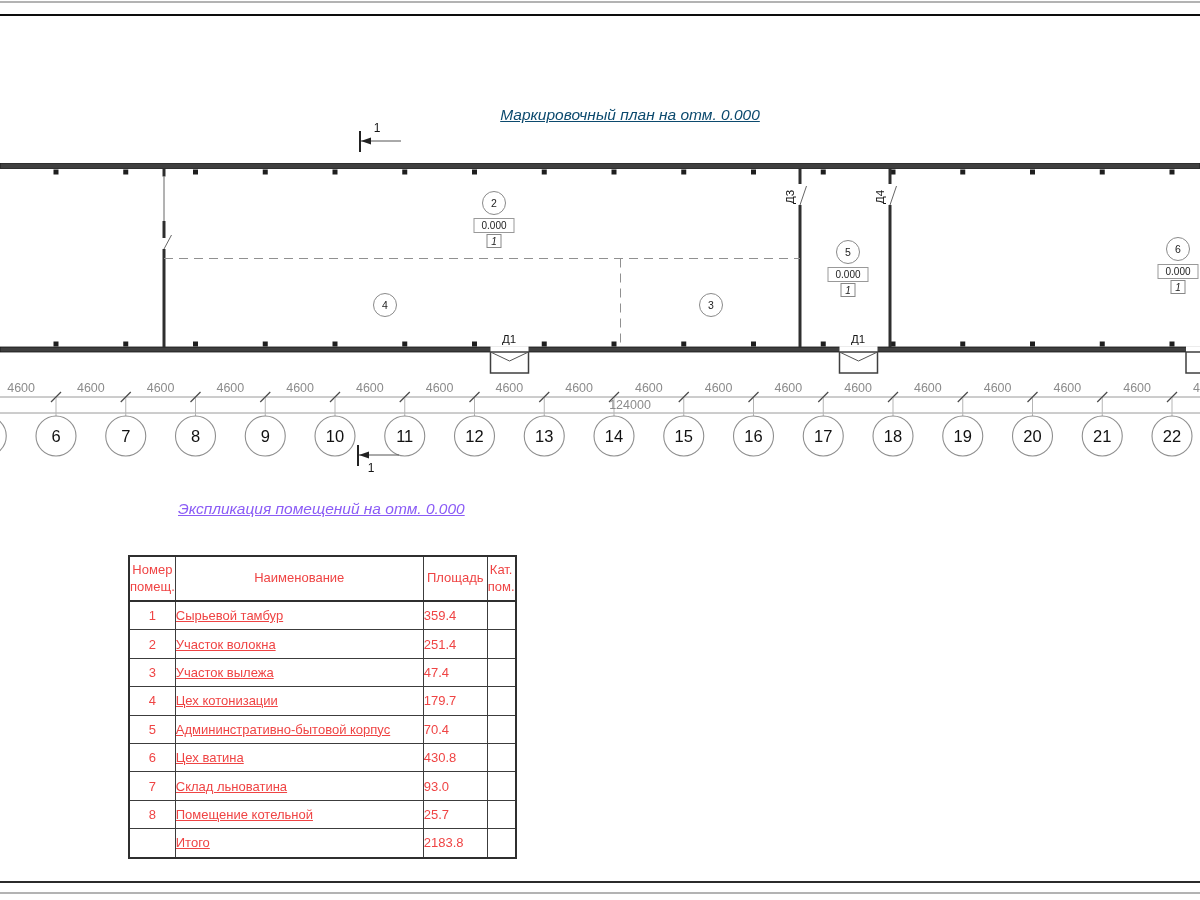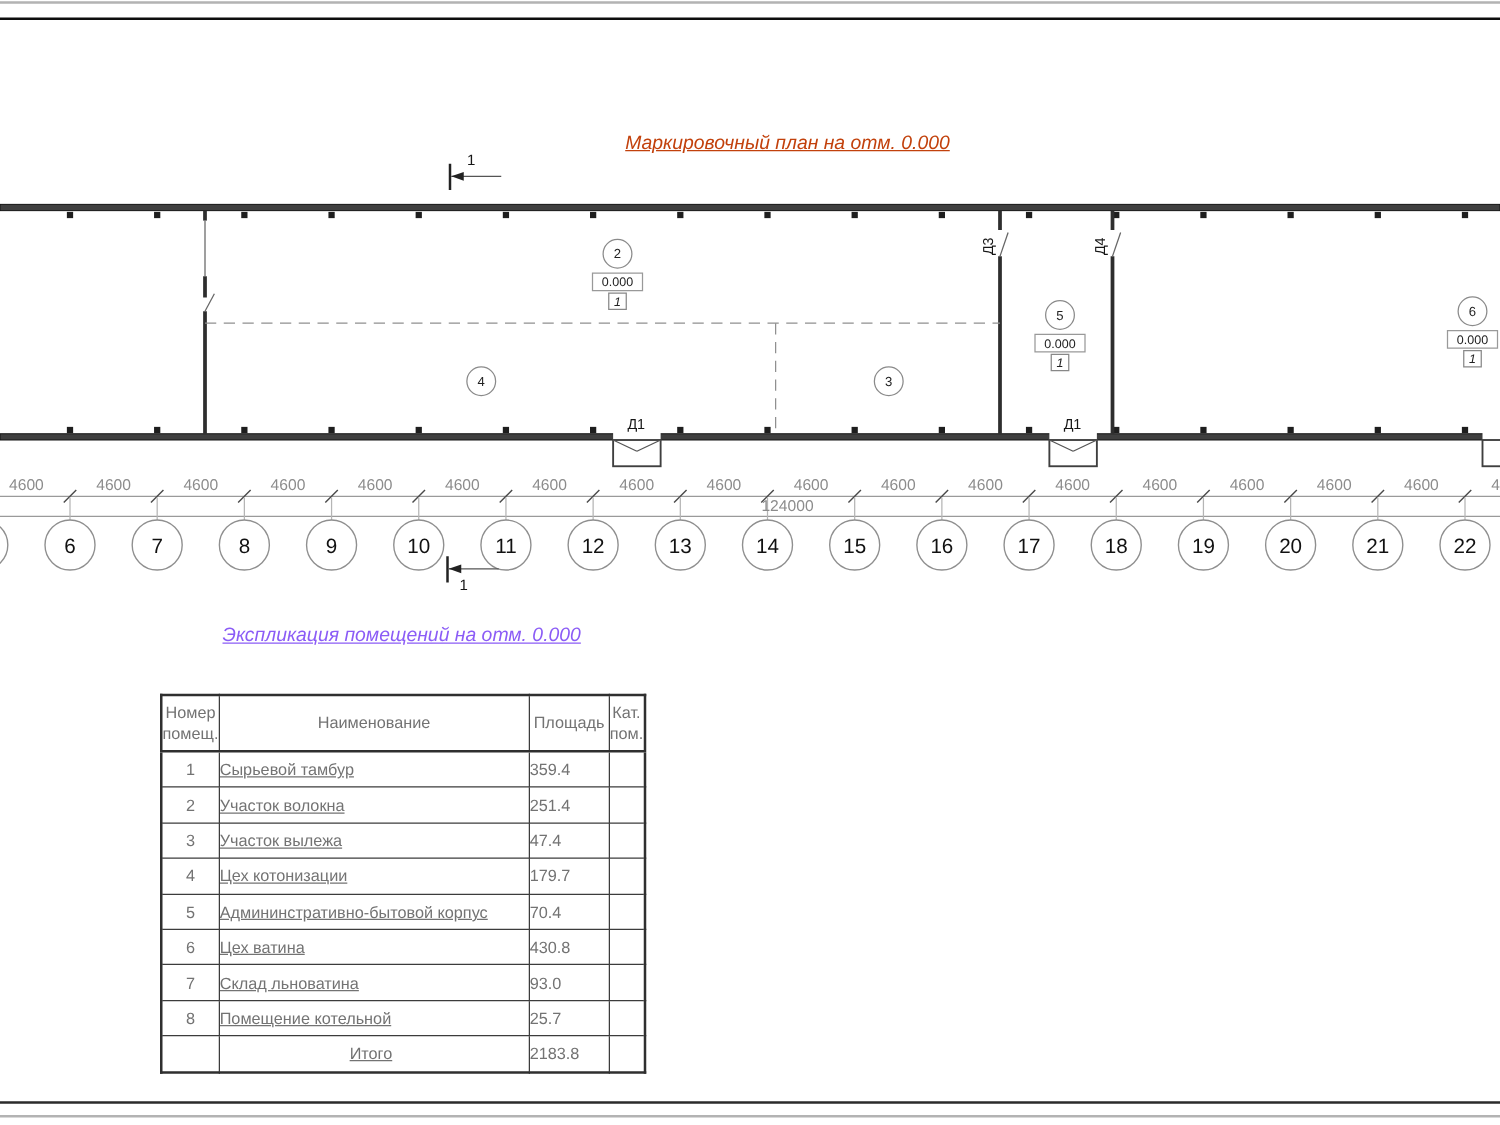--- a/index.html
+++ b/index.html
@@ -4,34 +4,34 @@
 <style>
   html,body{margin:0;padding:0;background:#fff;}
   .sheet{position:relative;width:1200px;height:900px;background:#ffffff;overflow:hidden;
          font-family:"Liberation Sans",sans-serif;color:#1a1a1a;}
   .hline{position:absolute;left:0;width:1200px;}
   .frame-top-outer{top:1px;height:2px;background:#b3b3b3;}
   .frame-top-inner{top:14px;height:2px;background:#0d0d0d;}
   .frame-bottom-inner{top:881px;height:2px;background:#2b2b2b;}
   .frame-bottom-outer{top:892px;height:2px;background:#b3b3b3;}
   .drawing-title{position:absolute;left:400px;top:106px;width:460px;text-align:center;
-                 font-size:15.5px;font-style:italic;text-decoration:underline;color:#c2410c;}
+                 font-size:15.5px;font-style:italic;text-decoration:underline;color:#0c4a6e;}
   .table-title{position:absolute;left:178px;top:500px;font-size:15.5px;font-style:italic;
                text-decoration:underline;color:#8b5cf6;}
   #plan-svg{position:absolute;left:0;top:0;font-family:"Liberation Sans",sans-serif;}
   table.expl{position:absolute;left:128px;top:555px;border-collapse:collapse;table-layout:fixed;
-             font-size:13px;color:#737373;background:#fff;border:2px solid #2f2f2f;}
+             font-size:13px;color:#ef4444;background:#fff;border:2px solid #2f2f2f;}
   table.expl th, table.expl td{border:1px solid #3c3c3c;vertical-align:middle;
              padding:0;overflow:hidden;font-weight:normal;}
   table.expl thead th{height:43px;text-align:center;white-space:pre-line;line-height:1.25;
              border-bottom:2px solid #2f2f2f;}
   table.expl tbody td{height:27.4px;}
   td.c-num{text-align:center;}
   td.c-name{text-align:left;padding-left:7px;text-decoration:underline;}
-  td.c-name.total{text-align:center;padding-right:5px;}
+  td.c-name.total{text-align:left;padding-right:5px;}
   td.c-area{}
 </style>
 </head>
 <body>
 
 <div class="sheet">
   <div class="hline frame-top-outer"></div>
   <div class="hline frame-top-inner"></div>
   <div class="hline frame-bottom-inner"></div>
   <div class="hline frame-bottom-outer"></div>

